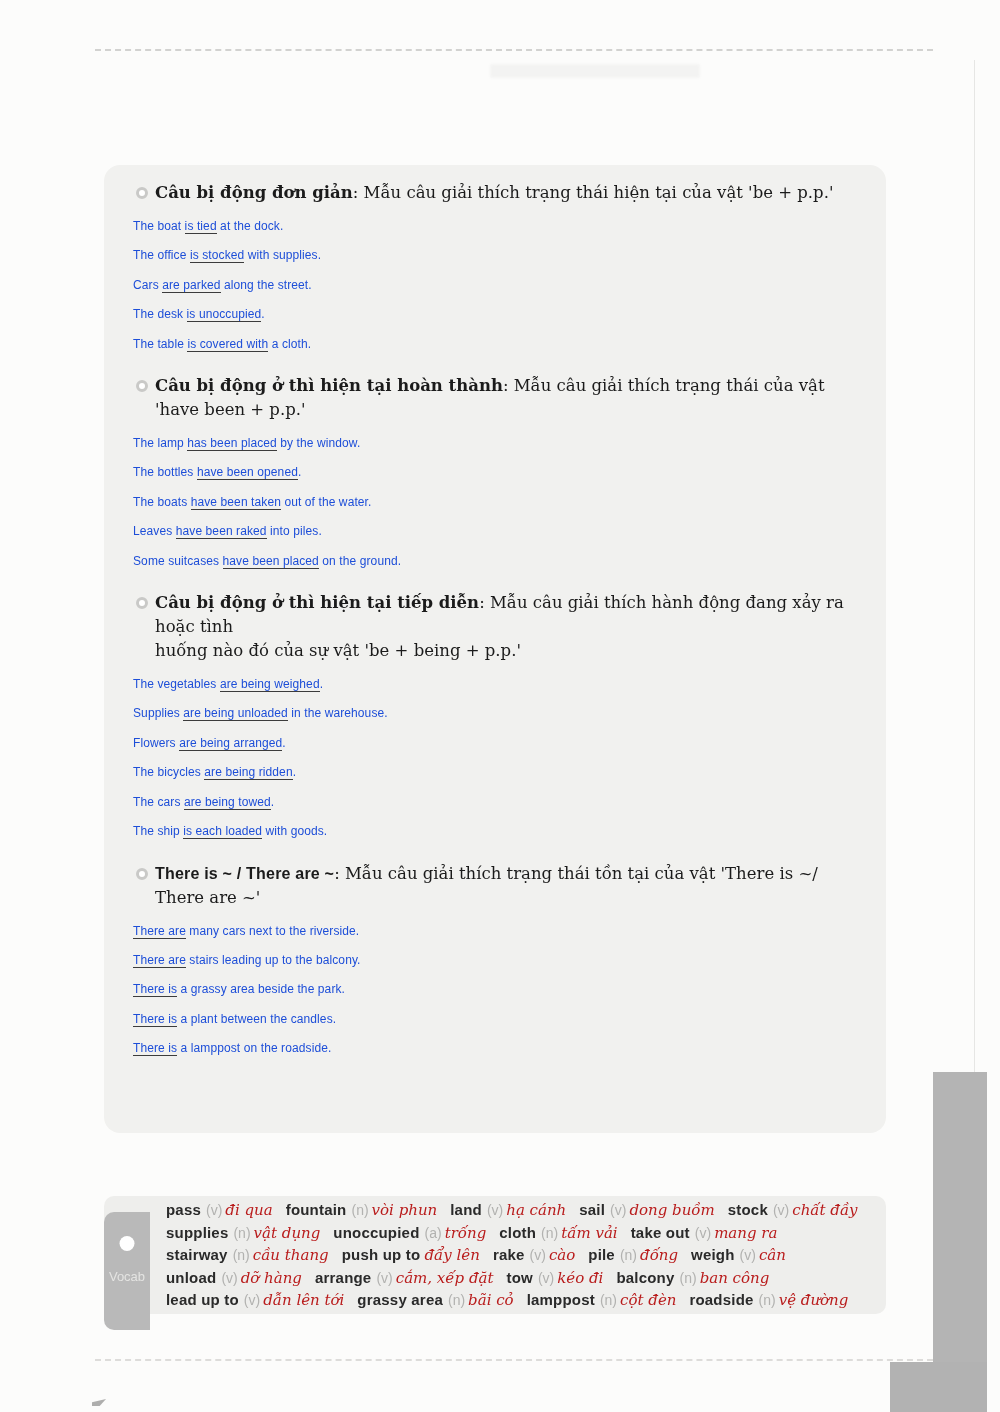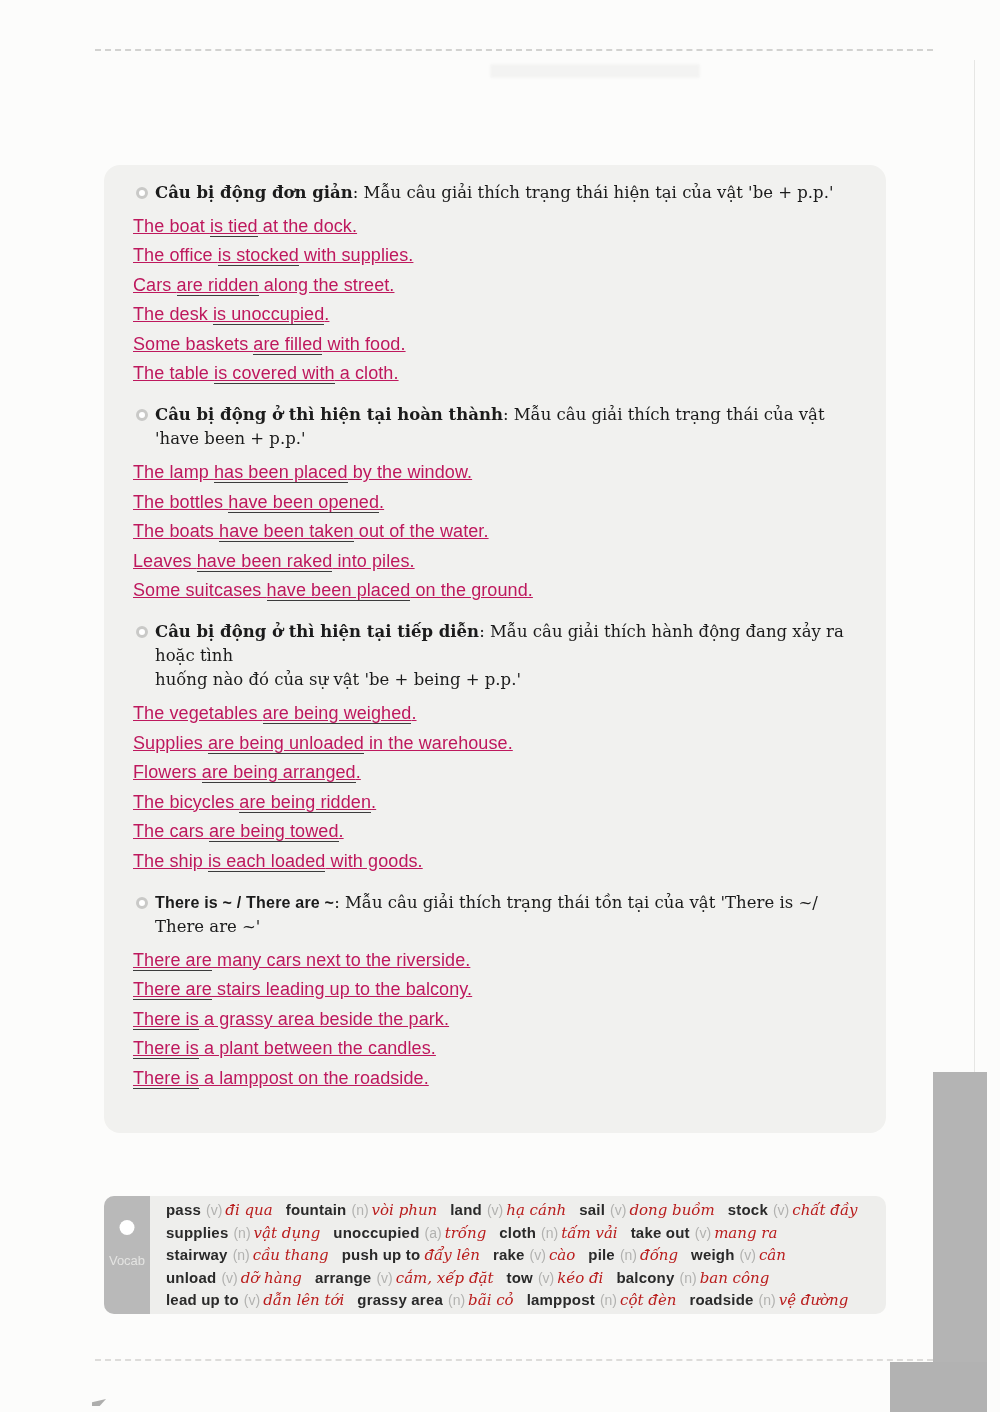--- a/index.html
+++ b/index.html
@@ -33,30 +33,30 @@
     font-family:"DejaVu Serif", serif; font-size:16.5px; line-height:24px; color:#1b1b1b;
   }
   .bullet {
     position:absolute; left:3px; top:6px; width:6px; height:6px;
     border:3px solid #c9c9c7; border-radius:50%; background:#ffffff;
   }
   .sec-bold  { font-weight:bold; }
   .sans-bold { font-family:"Liberation Sans", sans-serif; font-size:16px; letter-spacing:.2px;text-align:center; }
   .sec-line2 { display:block; }
 
-  .sentence { font-size:18px; line-height:29.4px; color:#be185d; letter-spacing:.1px;text-decoration:underline; }
+  .sentence { font-size:12px; line-height:29.4px; color:#1d4ed8; letter-spacing:.1px; }
   .underline{ border-bottom:1.5px solid #3c3c3c; }
 
   
   .vocab-box {
     position:absolute; left:104px; top:1196px; width:782px; height:118px;
     background:#eeeeec; border-radius:10px;
   }
   .vocab-tab {
-    position:absolute; left:0; top:0; width:46px; height:118px;
+    position:absolute; left:0; top:16px; width:46px; height:118px;
     background:#b9b9b9; border-radius:10px 0 0 10px;
   }
   .vocab-dot {
     position:absolute; left:50%; top:24px; transform:translateX(-50%);
     width:15px; height:15px; background:#ffffff; border-radius:50%;
   }
   .vocab-label {
     position:absolute; left:0; right:0; top:57px; text-align:center;
     color:#e4e4e2; font-size:13px;
   }
@@ -91,23 +91,22 @@
   <div class="art" style="left:435px; top:1002px; width:215px; height:10px;"></div>
   <div class="art" style="left:470px; top:1060px; width:200px; height:10px;"></div>
 
   <div class="grammar-box">
     <div id="sections">
         <div class="section">
           <div class="sec-header"><span class="bullet"></span><span class="sec-bold">Câu bị động đơn giản</span><span class="sec-rest">: Mẫu câu giải thích trạng thái hiện tại của vật 'be + p.p.'</span></div>
           <div>
             <div class="sentence"><span>The boat </span><span class="underline">is tied</span><span> at the dock.</span></div>
             <div class="sentence"><span>The office </span><span class="underline">is stocked</span><span> with supplies.</span></div>
-            <div class="sentence"><span>Cars </span><span class="underline">are ridden</span><span> along the street.</span></div>
+            <div class="sentence"><span>Cars </span><span class="underline">are parked</span><span> along the street.</span></div>
             <div class="sentence"><span>The desk </span><span class="underline">is unoccupied</span><span>.</span></div>
-            <div class="sentence"><span>Some baskets </span><span class="underline">are filled</span><span> with food.</span></div>
             <div class="sentence"><span>The table </span><span class="underline">is covered with</span><span> a cloth.</span></div>
           </div>
         </div>
         <div class="section">
           <div class="sec-header"><span class="bullet"></span><span class="sec-bold">Câu bị động ở thì hiện tại hoàn thành</span><span class="sec-rest">: Mẫu câu giải thích trạng thái của vật</span><span class="sec-line2">'have been + p.p.'</span></div>
           <div>
             <div class="sentence"><span>The lamp </span><span class="underline">has been placed</span><span> by the window.</span></div>
             <div class="sentence"><span>The bottles </span><span class="underline">have been opened</span><span>.</span></div>
             <div class="sentence"><span>The boats </span><span class="underline">have been taken</span><span> out of the water.</span></div>
             <div class="sentence"><span>Leaves </span><span class="underline">have been raked</span><span> into piles.</span></div>

